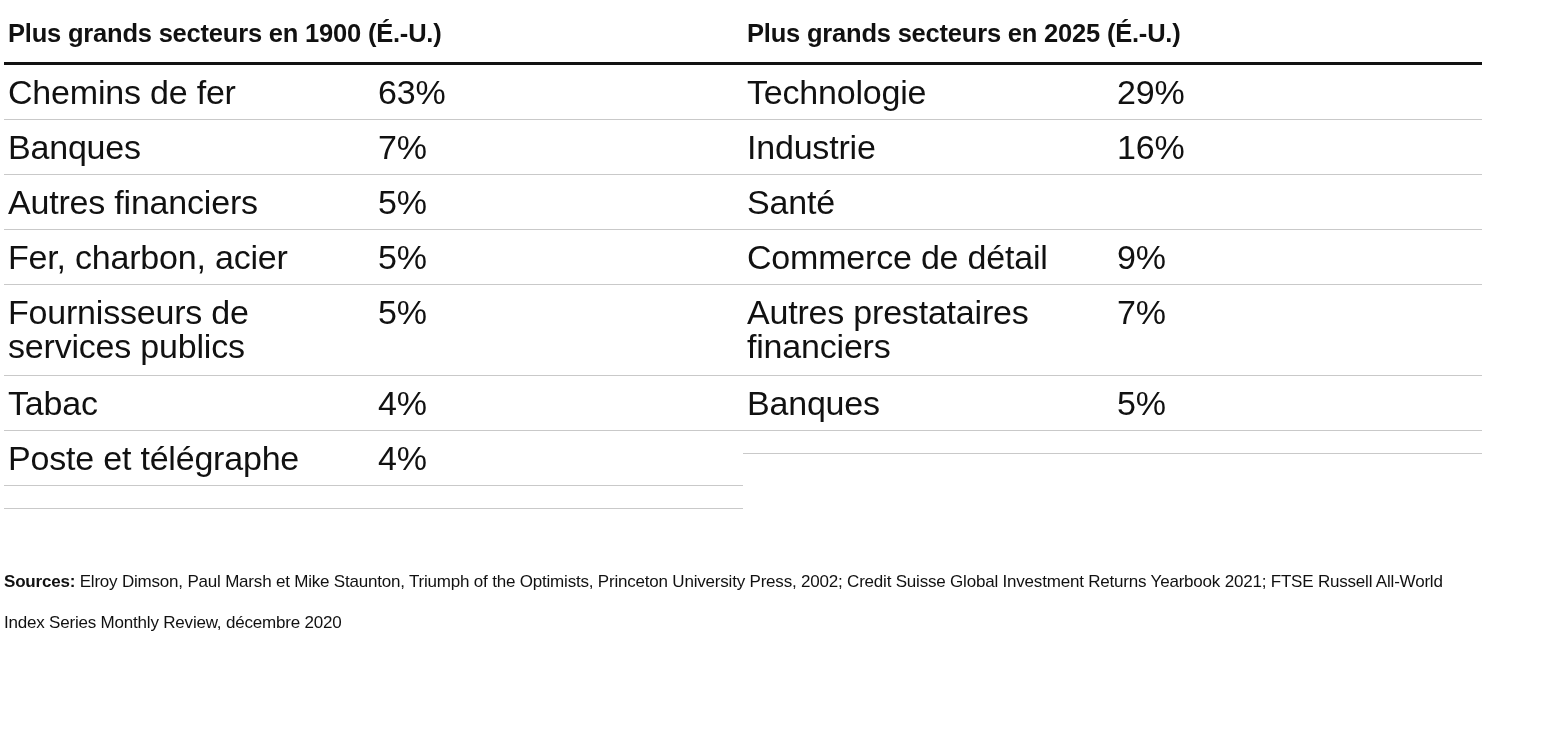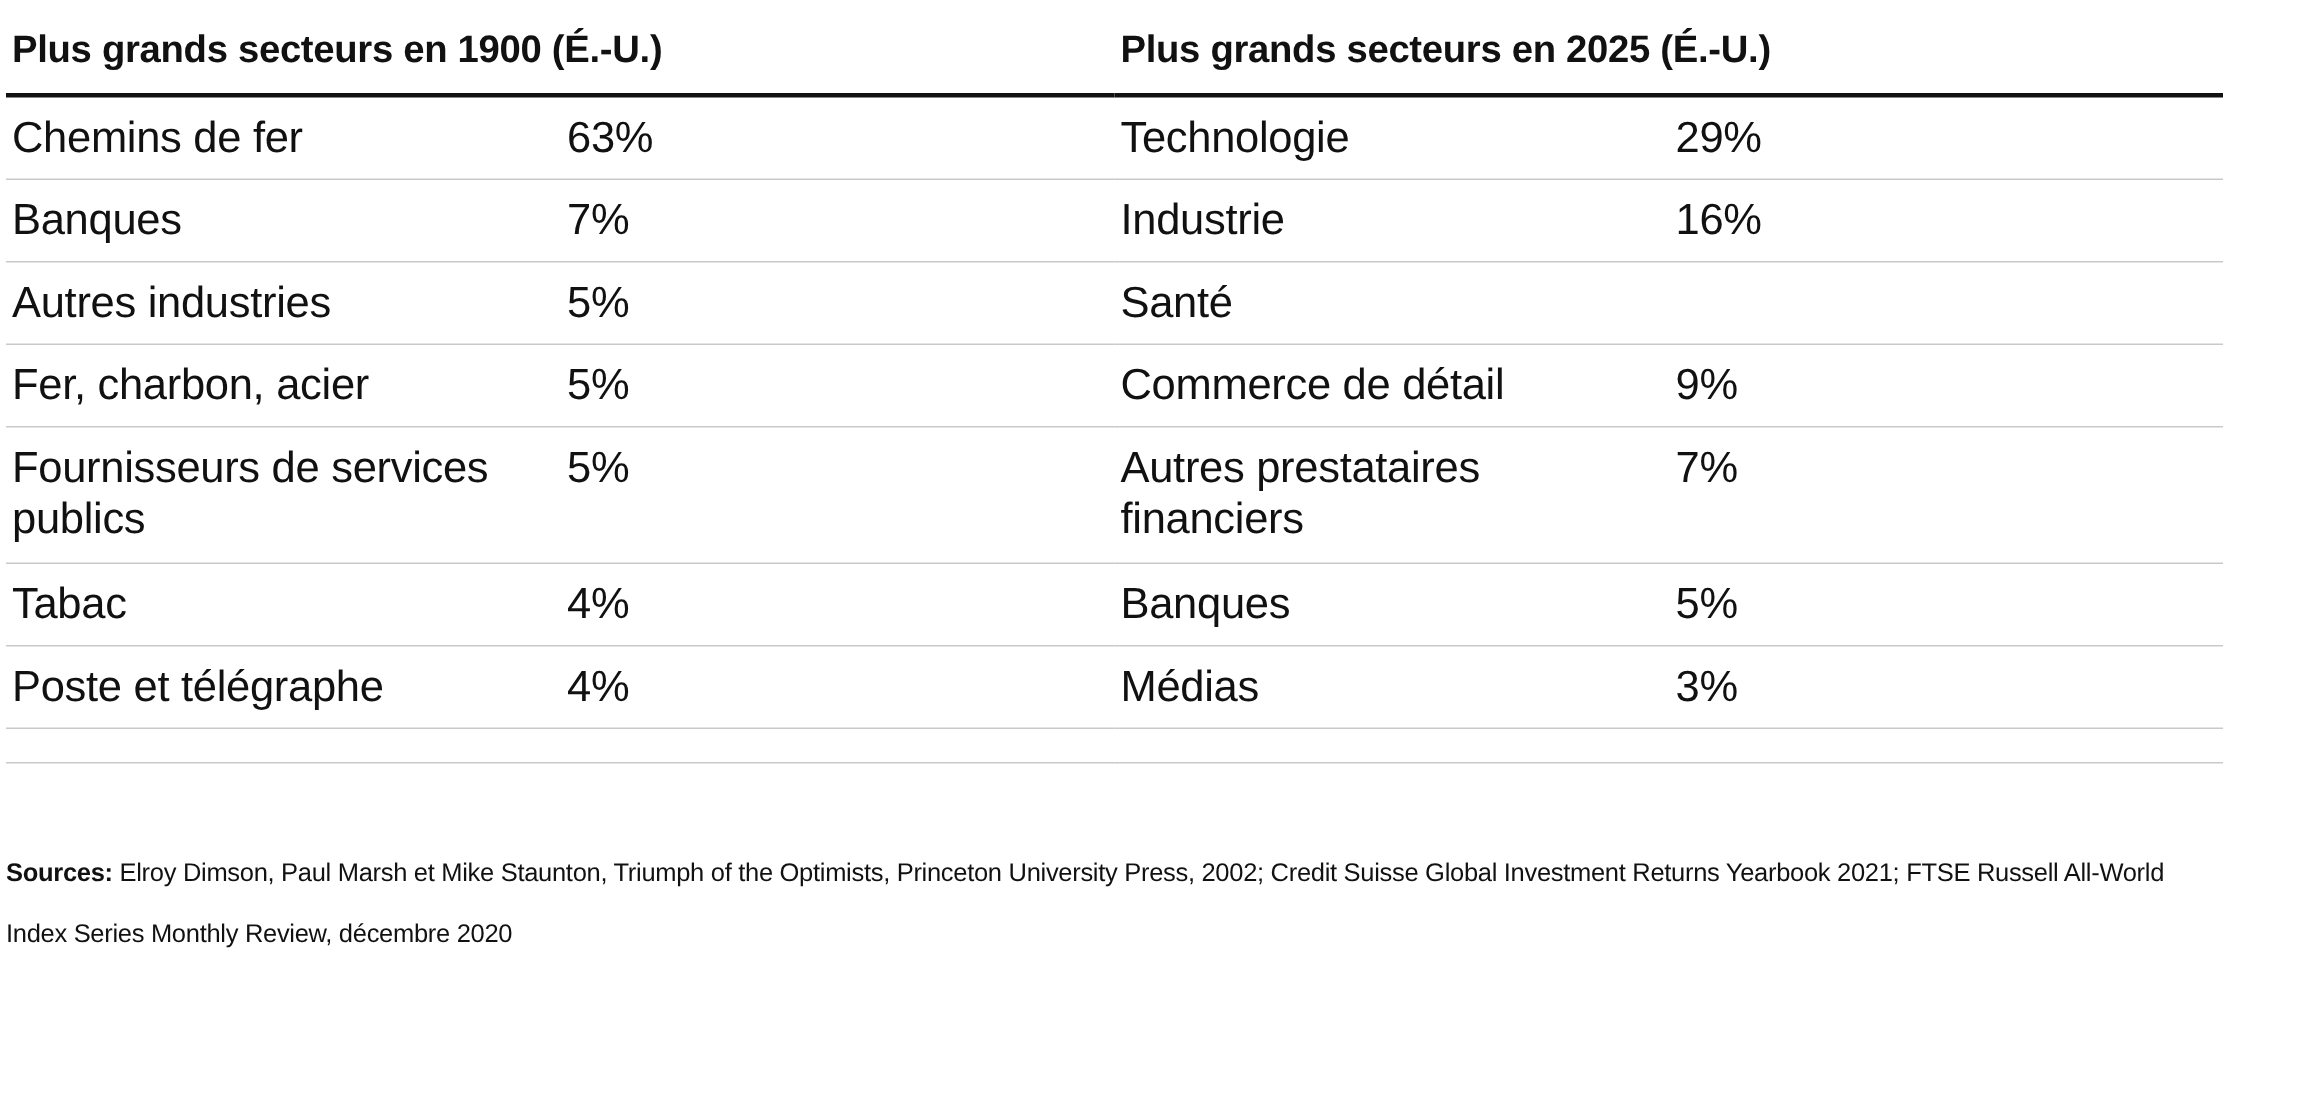--- a/index.html
+++ b/index.html
@@ -44,21 +44,21 @@
     border-bottom: 3px solid #111111;
   }
   .rule-thin {
     border-bottom: 1.5px solid #c9c9c9;
   }
   .row {
     display: flex;
     align-items: flex-start;
     box-sizing: border-box;
     padding: 10px 0 10px 4px;
-    font-size: 29px;
+    font-size: 34px;
     line-height: 34px;
     letter-spacing: -0.2px;
   }
   .row .label {
     width: 370px;
     padding-right: 10px;
     box-sizing: border-box;
   }
   .row .value {
     width: 200px;
@@ -92,21 +92,21 @@
 
       <div class="row rule-thin">
         <div class="label">Chemins de fer</div>
         <div class="value">63%</div>
       </div>
       <div class="row rule-thin">
         <div class="label">Banques</div>
         <div class="value">7%</div>
       </div>
       <div class="row rule-thin">
-        <div class="label">Autres industries</div>
+        <div class="label">Autres financiers</div>
         <div class="value">5%</div>
       </div>
       <div class="row rule-thin">
         <div class="label">Fer, charbon, acier</div>
         <div class="value">5%</div>
       </div>
       <div class="row two-line rule-thin">
         <div class="label">Fournisseurs de services publics</div>
         <div class="value">5%</div>
       </div>
@@ -140,24 +140,20 @@
         <div class="value">9%</div>
       </div>
       <div class="row two-line rule-thin">
         <div class="label">Autres prestataires financiers</div>
         <div class="value">7%</div>
       </div>
       <div class="row rule-thin">
         <div class="label">Banques</div>
         <div class="value">5%</div>
       </div>
-      <div class="row rule-thin">
-        <div class="label">Médias</div>
-        <div class="value">3%</div>
-      </div>
       <div class="spacer-row rule-thin"></div>
     </div>
 
   </div>
 
   <div class="sources">
     <b>Sources:</b><span> Elroy Dimson, Paul Marsh et Mike Staunton, Triumph of the Optimists, Princeton University Press, 2002; Credit Suisse Global Investment Returns Yearbook 2021; FTSE Russell All-World Index Series Monthly Review, décembre 2020</span>
   </div>
 
 </div>

